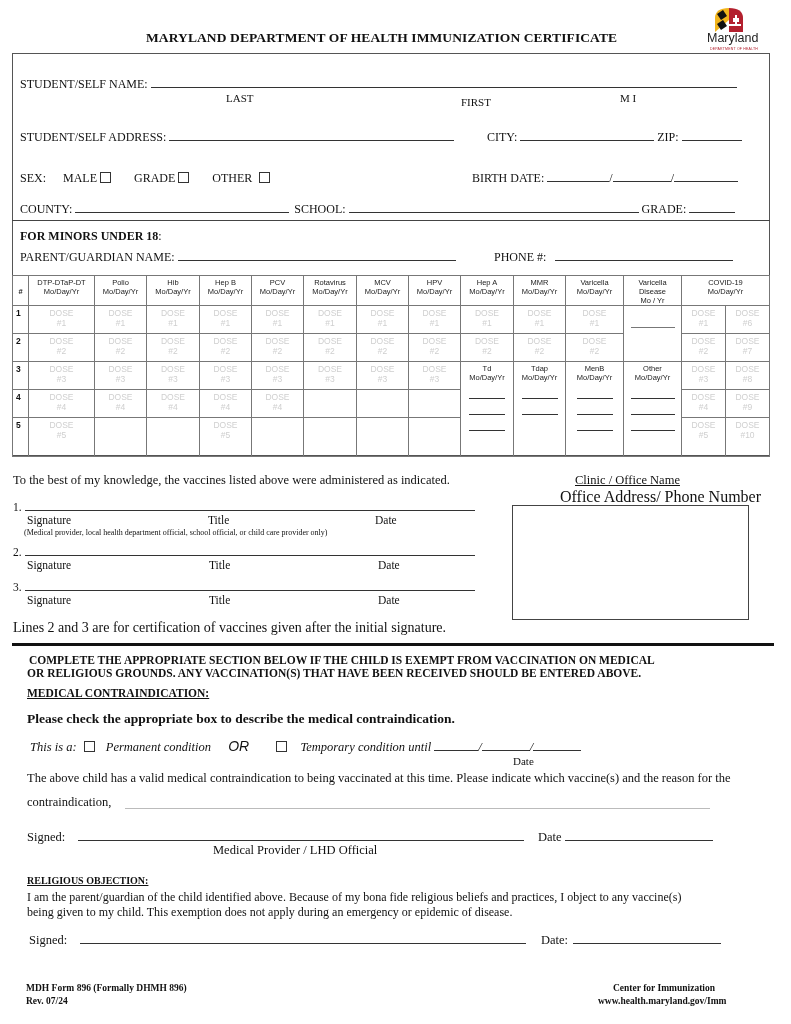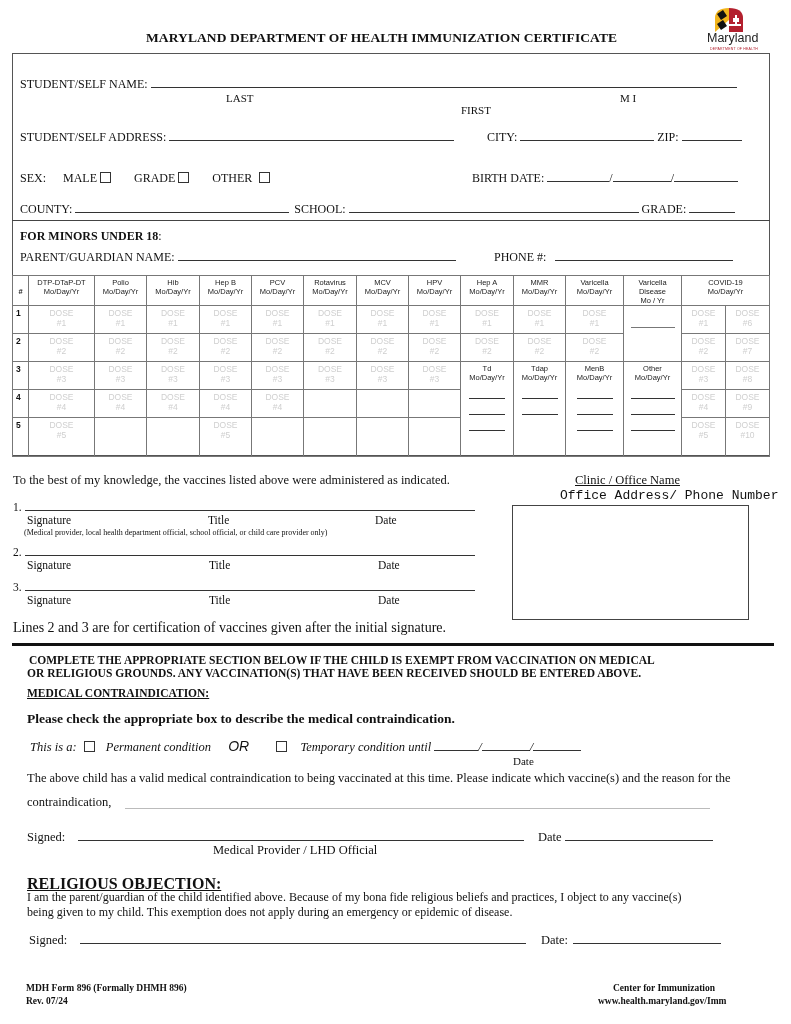--- a/index.html
+++ b/index.html
@@ -46,21 +46,21 @@
   <span class="logo-sub">DEPARTMENT OF HEALTH</span>
 </div>
 
 <div class="abs frame"></div>
 
 <div class="abs lbl" style="left:20px;top:77px;">
   <span>STUDENT/SELF NAME:</span>
   <span class="blank" style="width:586px;"></span>
 </div>
 <span class="abs sub" style="left:226px;top:92px;">LAST</span>
-<span class="abs sub" style="left:461px;top:104px;">FIRST</span>
+<span class="abs sub" style="left:461px;top:96px;">FIRST</span>
 <span class="abs sub" style="left:620px;top:92px;">M I</span>
 
 <div class="abs lbl" style="left:20px;top:130px;">
   <span>STUDENT/SELF ADDRESS:</span>
   <span class="blank" style="width:285px;"></span>
 </div>
 <div class="abs lbl" style="left:487px;top:130px;">
   <span>CITY:</span>
   <span class="blank" style="width:134px;"></span>
   <span>ZIP:</span>
@@ -541,21 +541,21 @@
     <span class="abs" style="left: 378px; top: 559px; font-size: 11.5px;">Date</span>
     <div class="abs" style="left: 13px; top: 580px;"><span style="font-size:11.5px">3.</span><span class="blank" style="width:450px;margin-left:3px"></span></div>
     <span class="abs" style="left: 27px; top: 594px; font-size: 11.5px;">Signature</span>
     <span class="abs" style="left: 209px; top: 594px; font-size: 11.5px;">Title</span>
     <span class="abs" style="left: 378px; top: 594px; font-size: 11.5px;">Date</span>
   </div>
 
 <div class="abs" style="left:13px;top:620px;font-size:14px;">Lines 2 and 3 are for certification of vaccines given after the initial signature.</div>
 
 <div class="abs underline" style="left:575px;top:473px;font-size:12.5px;">Clinic / Office Name</div>
-<div class="abs" style="left:560px;top:488px;font-size:13px;font-family:Liberation Mono, monospace;">Office Address/ Phone Number</div>
+<div class="abs" style="left:560px;top:488px;font-size:16px;">Office Address/ Phone Number</div>
 <div class="abs clinic-box"></div>
 
 <div class="abs heavy"></div>
 
 <div class="abs bold" style="left:29px;top:654px;font-size:11.5px;">COMPLETE THE APPROPRIATE SECTION BELOW IF THE CHILD IS EXEMPT FROM VACCINATION ON MEDICAL</div>
 <div class="abs bold" style="left:27px;top:667px;font-size:11.5px;">OR RELIGIOUS GROUNDS.  ANY VACCINATION(S) THAT HAVE BEEN RECEIVED SHOULD BE ENTERED ABOVE.</div>
 <div class="abs bold underline" style="left:27px;top:687px;font-size:11.5px;">MEDICAL CONTRAINDICATION:</div>
 <div class="abs bold" style="left:27px;top:711px;font-size:13.5px;">Please check the appropriate box to describe the medical contraindication.</div>
 
 <div class="abs" style="left:30px;top:738px;font-size:12.5px;font-style:italic;">
@@ -576,21 +576,21 @@
 <div class="abs" style="left:27px;top:830px;font-size:12.5px;">
   <span>Signed:</span>
   <span class="blank" style="width:446px;margin-left:10px"></span>
 </div>
 <div class="abs" style="left:538px;top:830px;font-size:12.5px;">
   <span>Date</span>
   <span class="blank" style="width:148px;"></span>
 </div>
 <div class="abs" style="left:213px;top:843px;font-size:12.5px;">Medical Provider / LHD Official</div>
 
-<div class="abs bold underline" style="left:27px;top:875px;font-size:16px;">RELIGIOUS OBJECTION:</div>
+<div class="abs bold underline" style="left:27px;top:875px;font-size:10px;">RELIGIOUS OBJECTION:</div>
 <div class="abs" style="left:27px;top:890px;font-size:12px;">I am the parent/guardian of the child identified above.  Because of my bona fide religious beliefs and practices, I object to any vaccine(s)</div>
 <div class="abs" style="left:27px;top:905px;font-size:12px;">being given to my child. This exemption does not apply during an emergency or epidemic of disease.</div>
 
 <div class="abs" style="left:29px;top:933px;font-size:12.5px;">
   <span>Signed:</span>
   <span class="blank" style="width:446px;margin-left:10px"></span>
 </div>
 <div class="abs" style="left:541px;top:933px;font-size:12.5px;">
   <span>Date:</span>
   <span class="blank" style="width:148px;margin-left:2px"></span>

